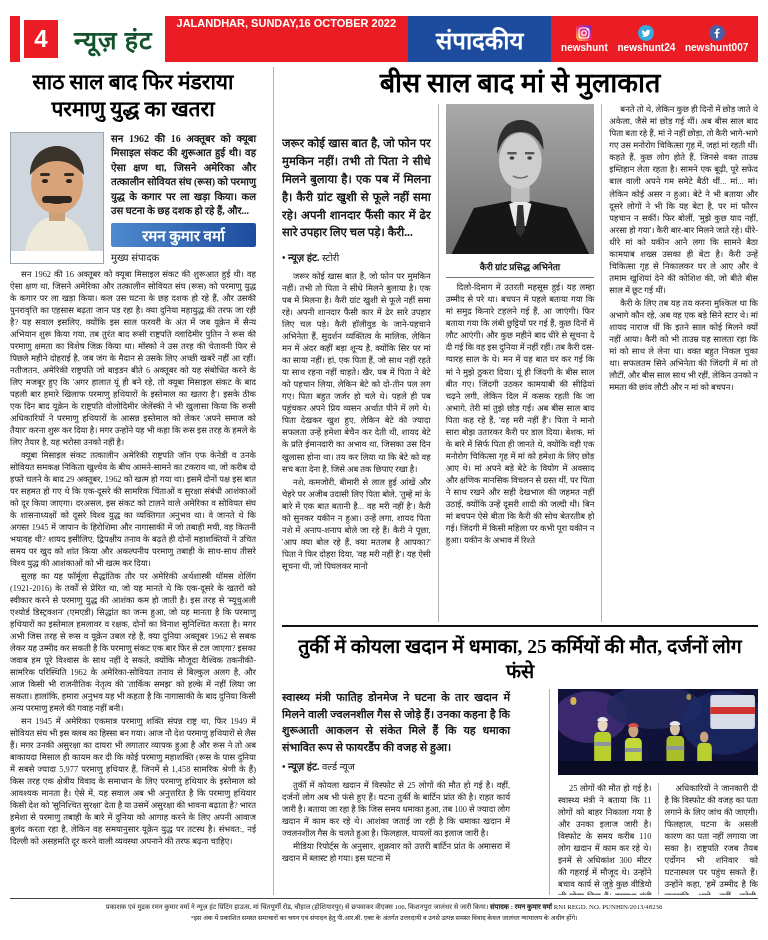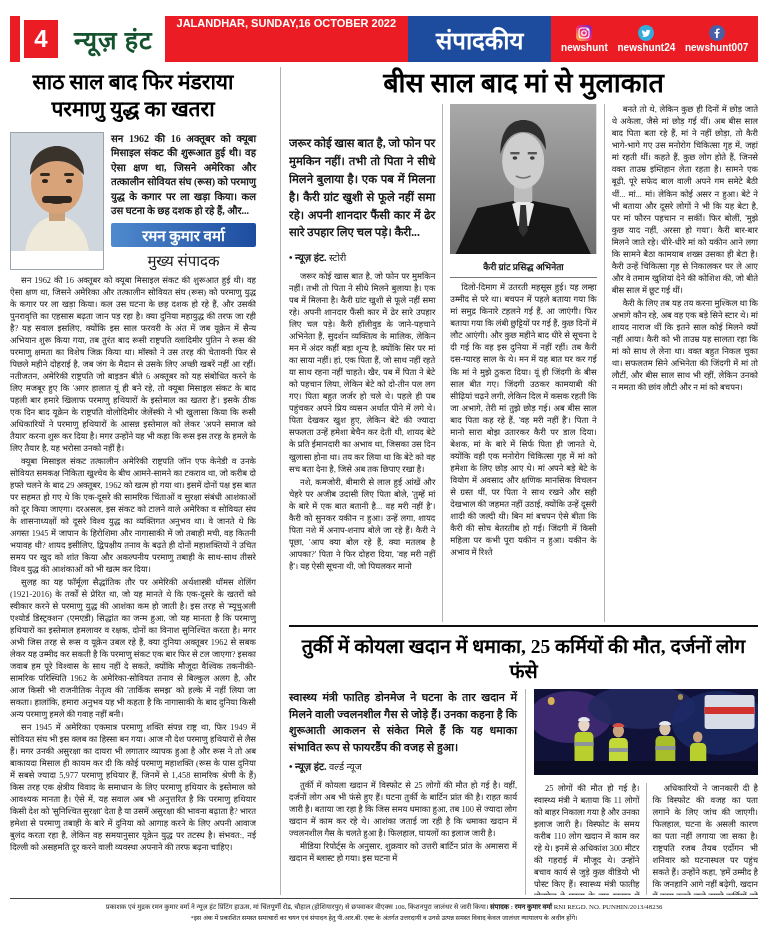--- a/index.html
+++ b/index.html
@@ -15,49 +15,49 @@
   .dateline{color:#fff;font-family:"Liberation Sans",sans-serif;font-weight:bold;font-size:11px;
             line-height:1.35;display:flex;flex-direction:row;justify-content:center;padding:0 12px;min-width:150px;}
   .section{background:#1d4c9f;color:#fff;font-weight:bold;font-size:24px;display:flex;align-items:center;
            justify-content:center;padding:0 28px;}
   .socials{flex:1;display:flex;align-items:center;justify-content:space-evenly;}
   .social{display:flex;flex-direction:column;align-items:center;gap:1px;cursor:pointer;}
   .social .handle{color:#fff;font-family:"Liberation Sans",sans-serif;font-weight:bold;font-size:10px;}
   .social svg{display:block;}
   
   .content{display:flex;padding:0 10px;height:828px;overflow:hidden;}
-  .left-col{width:246px;flex-shrink:0;padding-right:24px;border-right:1px solid #b3b3b3;overflow:hidden;}
+  .left-col{width:246px;flex-shrink:0;padding-right:17px;border-right:1px solid #b3b3b3;overflow:hidden;}
   .feature{flex:1;padding-left:8px;overflow:hidden;}
   
   .lead-hl{font-size:21px;line-height:1.3;font-weight:bold;text-align:center;margin:2px 0 8px;color:#000;}
   .intro-row{display:flex;gap:7px;margin-bottom:5px;}
   .portrait{flex-shrink:0;border:1px solid #9aa4ae;}
   .intro-right{display:flex;flex-direction:column;flex:1;}
   .lead-intro{font-size:10px;font-weight:bold;line-height:1.45;text-align:justify;margin:0 0 4px;}
   .author-band{background:linear-gradient(90deg,#4f8ace,#1d4c9f);color:#fff;font-weight:bold;font-size:15px;
                text-align:center;padding:2px 4px;border-radius:2px;}
-  .author-title{text-align:center;font-size:15px;margin-top:3px;}
+  .author-title{text-align:left;font-size:10px;margin-top:3px;}
   .body-p{font-size:8.4px;line-height:1.43;text-align:justify;text-indent:11px;margin:0 0 1px;}
   
   .feat-hl{font-size:27px;font-weight:bold;text-align:center;margin:0 0 5px;line-height:1.2;color:#000000;}
   .fcols{display:flex;height:518px;overflow:hidden;}
   .fcol{flex:1;padding:0 7px;overflow:hidden;}
   .fcol + .fcol{border-left:1px solid #b3b3b3;}
   .fcol:first-child{padding-left:0;margin-top:29px;}
   .fcol:last-child{padding-right:0;}
   .big-intro{font-size:11.5px;font-weight:bold;line-height:1.55;text-align:justify;margin:2px 0 8px;}
   .byline{font-size:9.5px;margin:2px 0 7px;}
   .byline b{font-size:10px;}
   figure{margin:0 0 3px;}
   .figcap{font-weight:bold;font-size:9px;text-align:center;border-bottom:1px solid #777;
           padding:2px 0 4px;margin-bottom:4px;}
   
   .news{border-top:2px solid #111;margin-top:3px;padding-top:8px;}
   .news-hl{font-size:19.5px;font-weight:bold;text-align:center;margin:0 0 5px;line-height:1.25;color:#000;}
-  .news-top{display:flex;}
+  .news-top{display:flex;gap:31px;}
   .news-left{width:228px;flex-shrink:0;padding-right:8px;}
   .news-lead{font-size:11px;font-weight:bold;line-height:1.5;text-align:justify;margin:0 0 4px;}
   .news-right{flex:1;border-left:1px solid #b3b3b3;padding-left:8px;overflow:hidden;}
   .news-cols{display:flex;margin-top:4px;height:146px;overflow:hidden;}
   .ncol{flex:1;padding:0 6px;overflow:hidden;}
   .ncol + .ncol{border-left:1px solid #b3b3b3;}
   .ncol:first-child{padding-left:0;}
   .ncol:last-child{padding-right:0;}
   
   .pfooter{border-top:1px solid #444;margin:3px 10px 0;padding:3px 6px 0;text-align:center;

